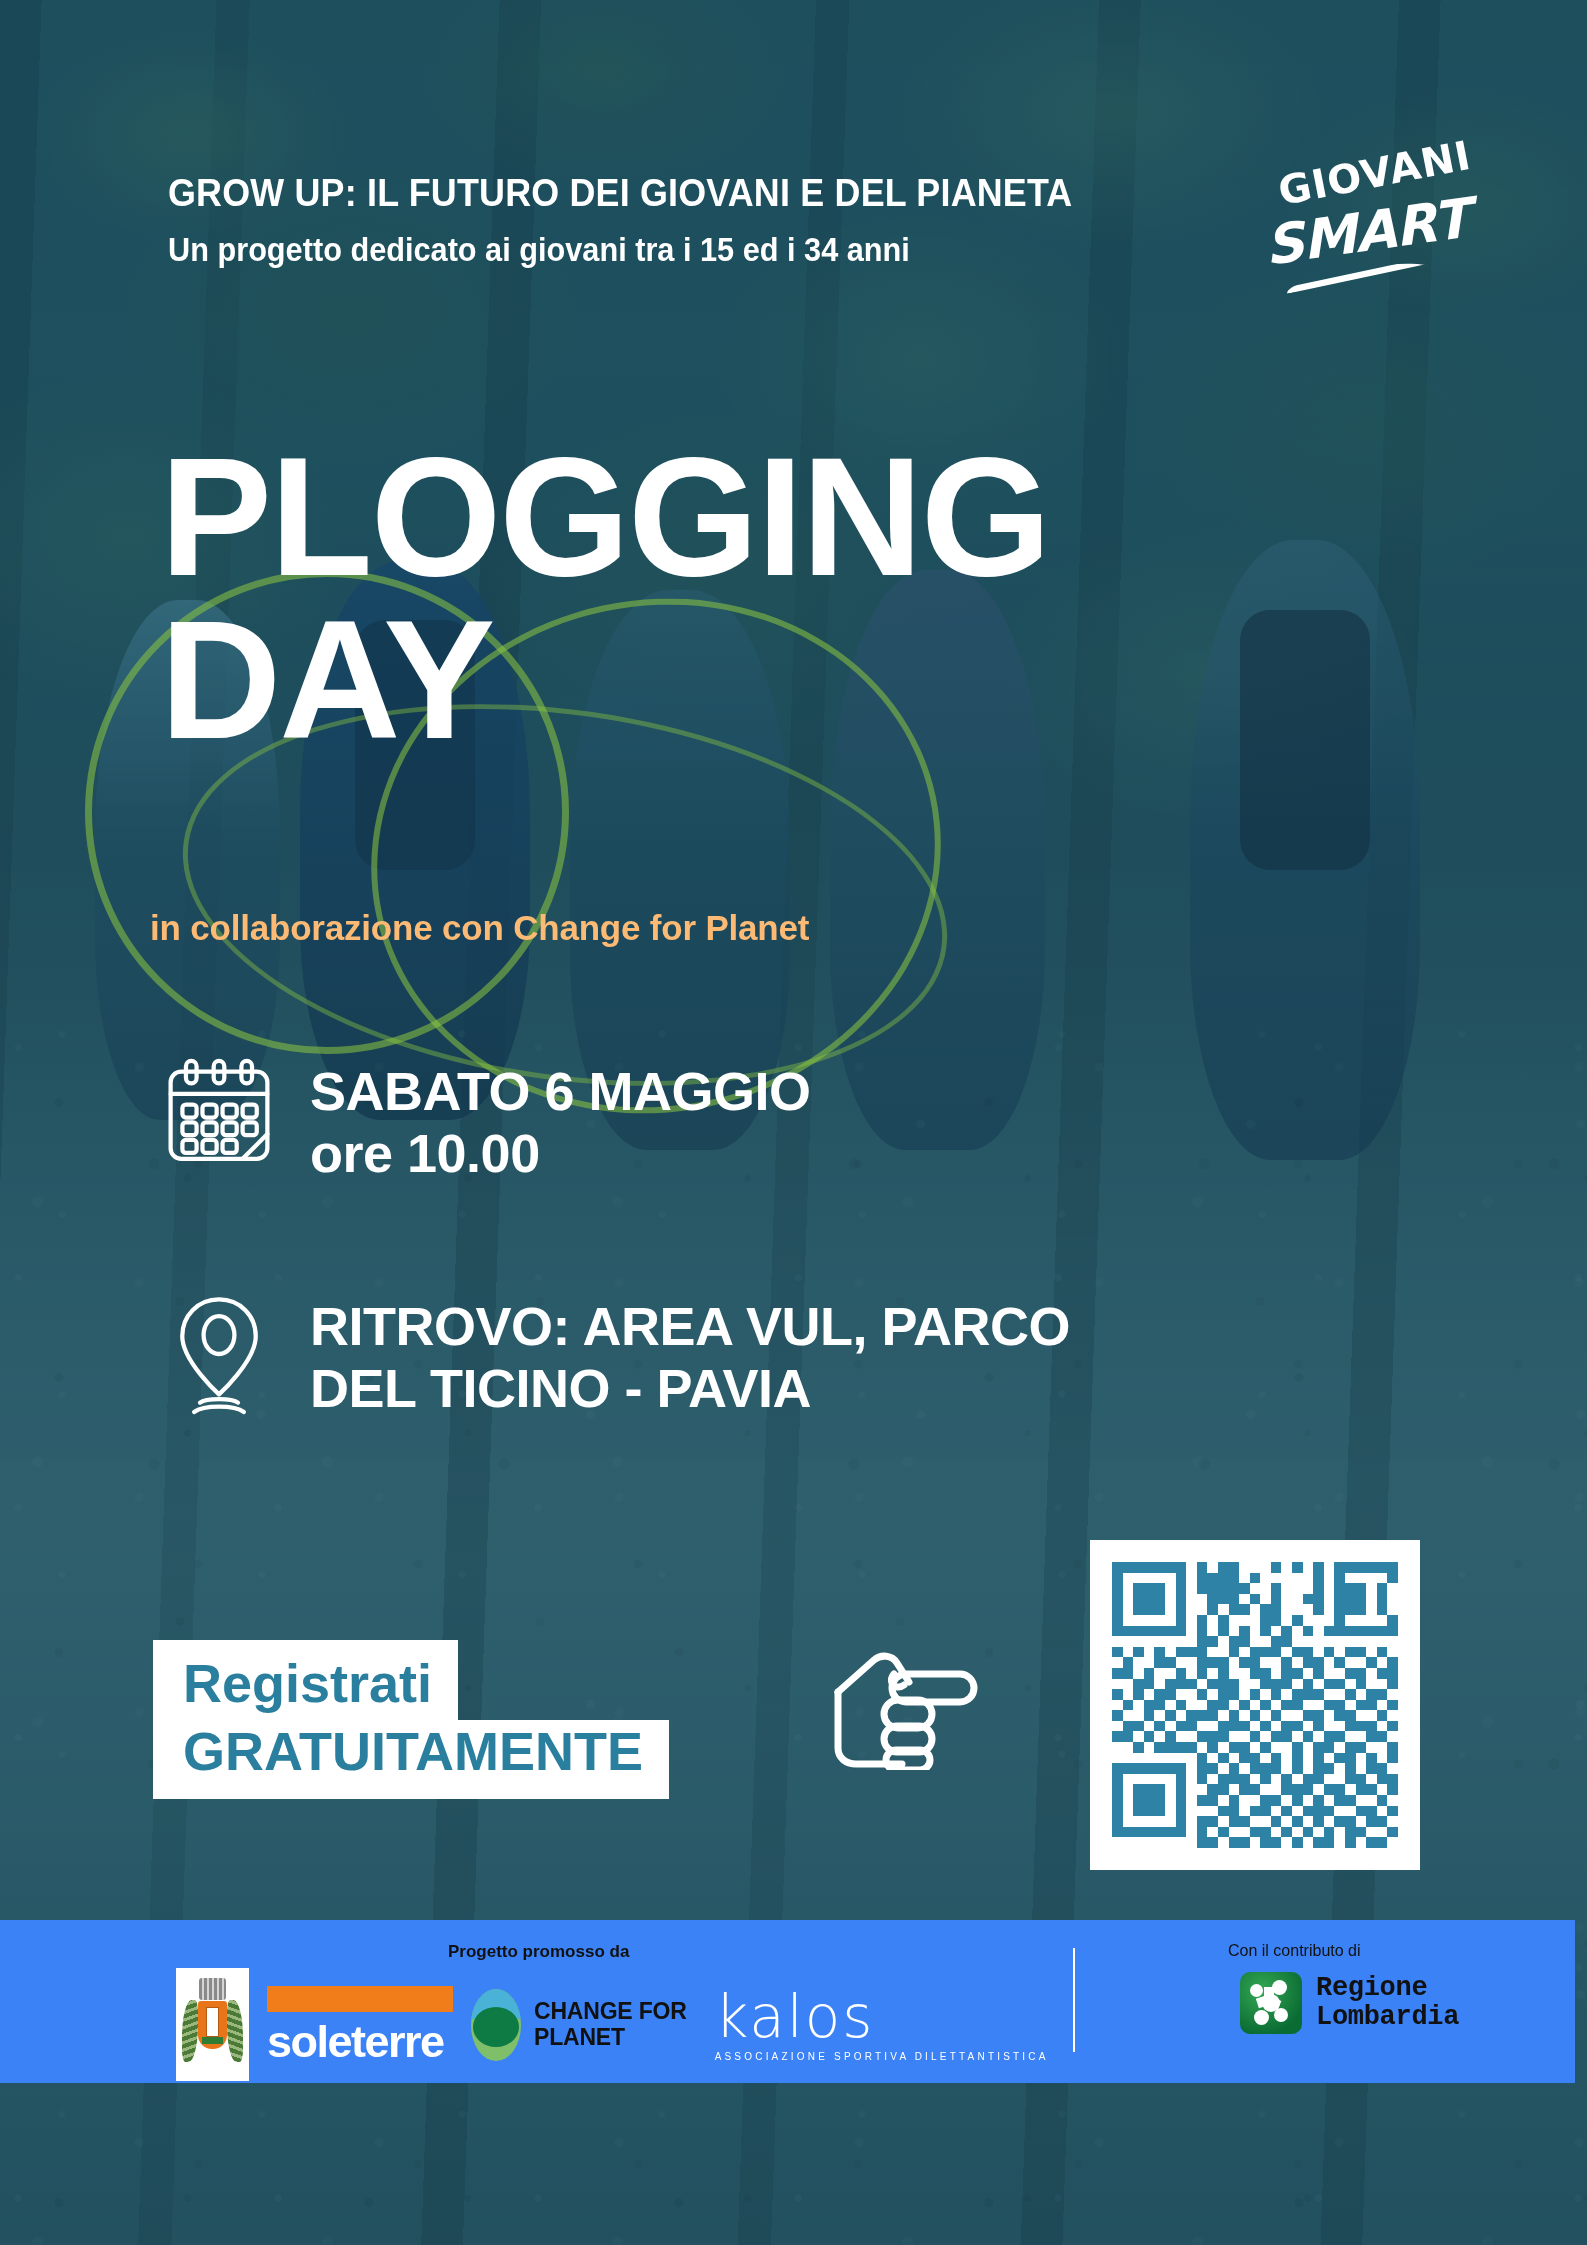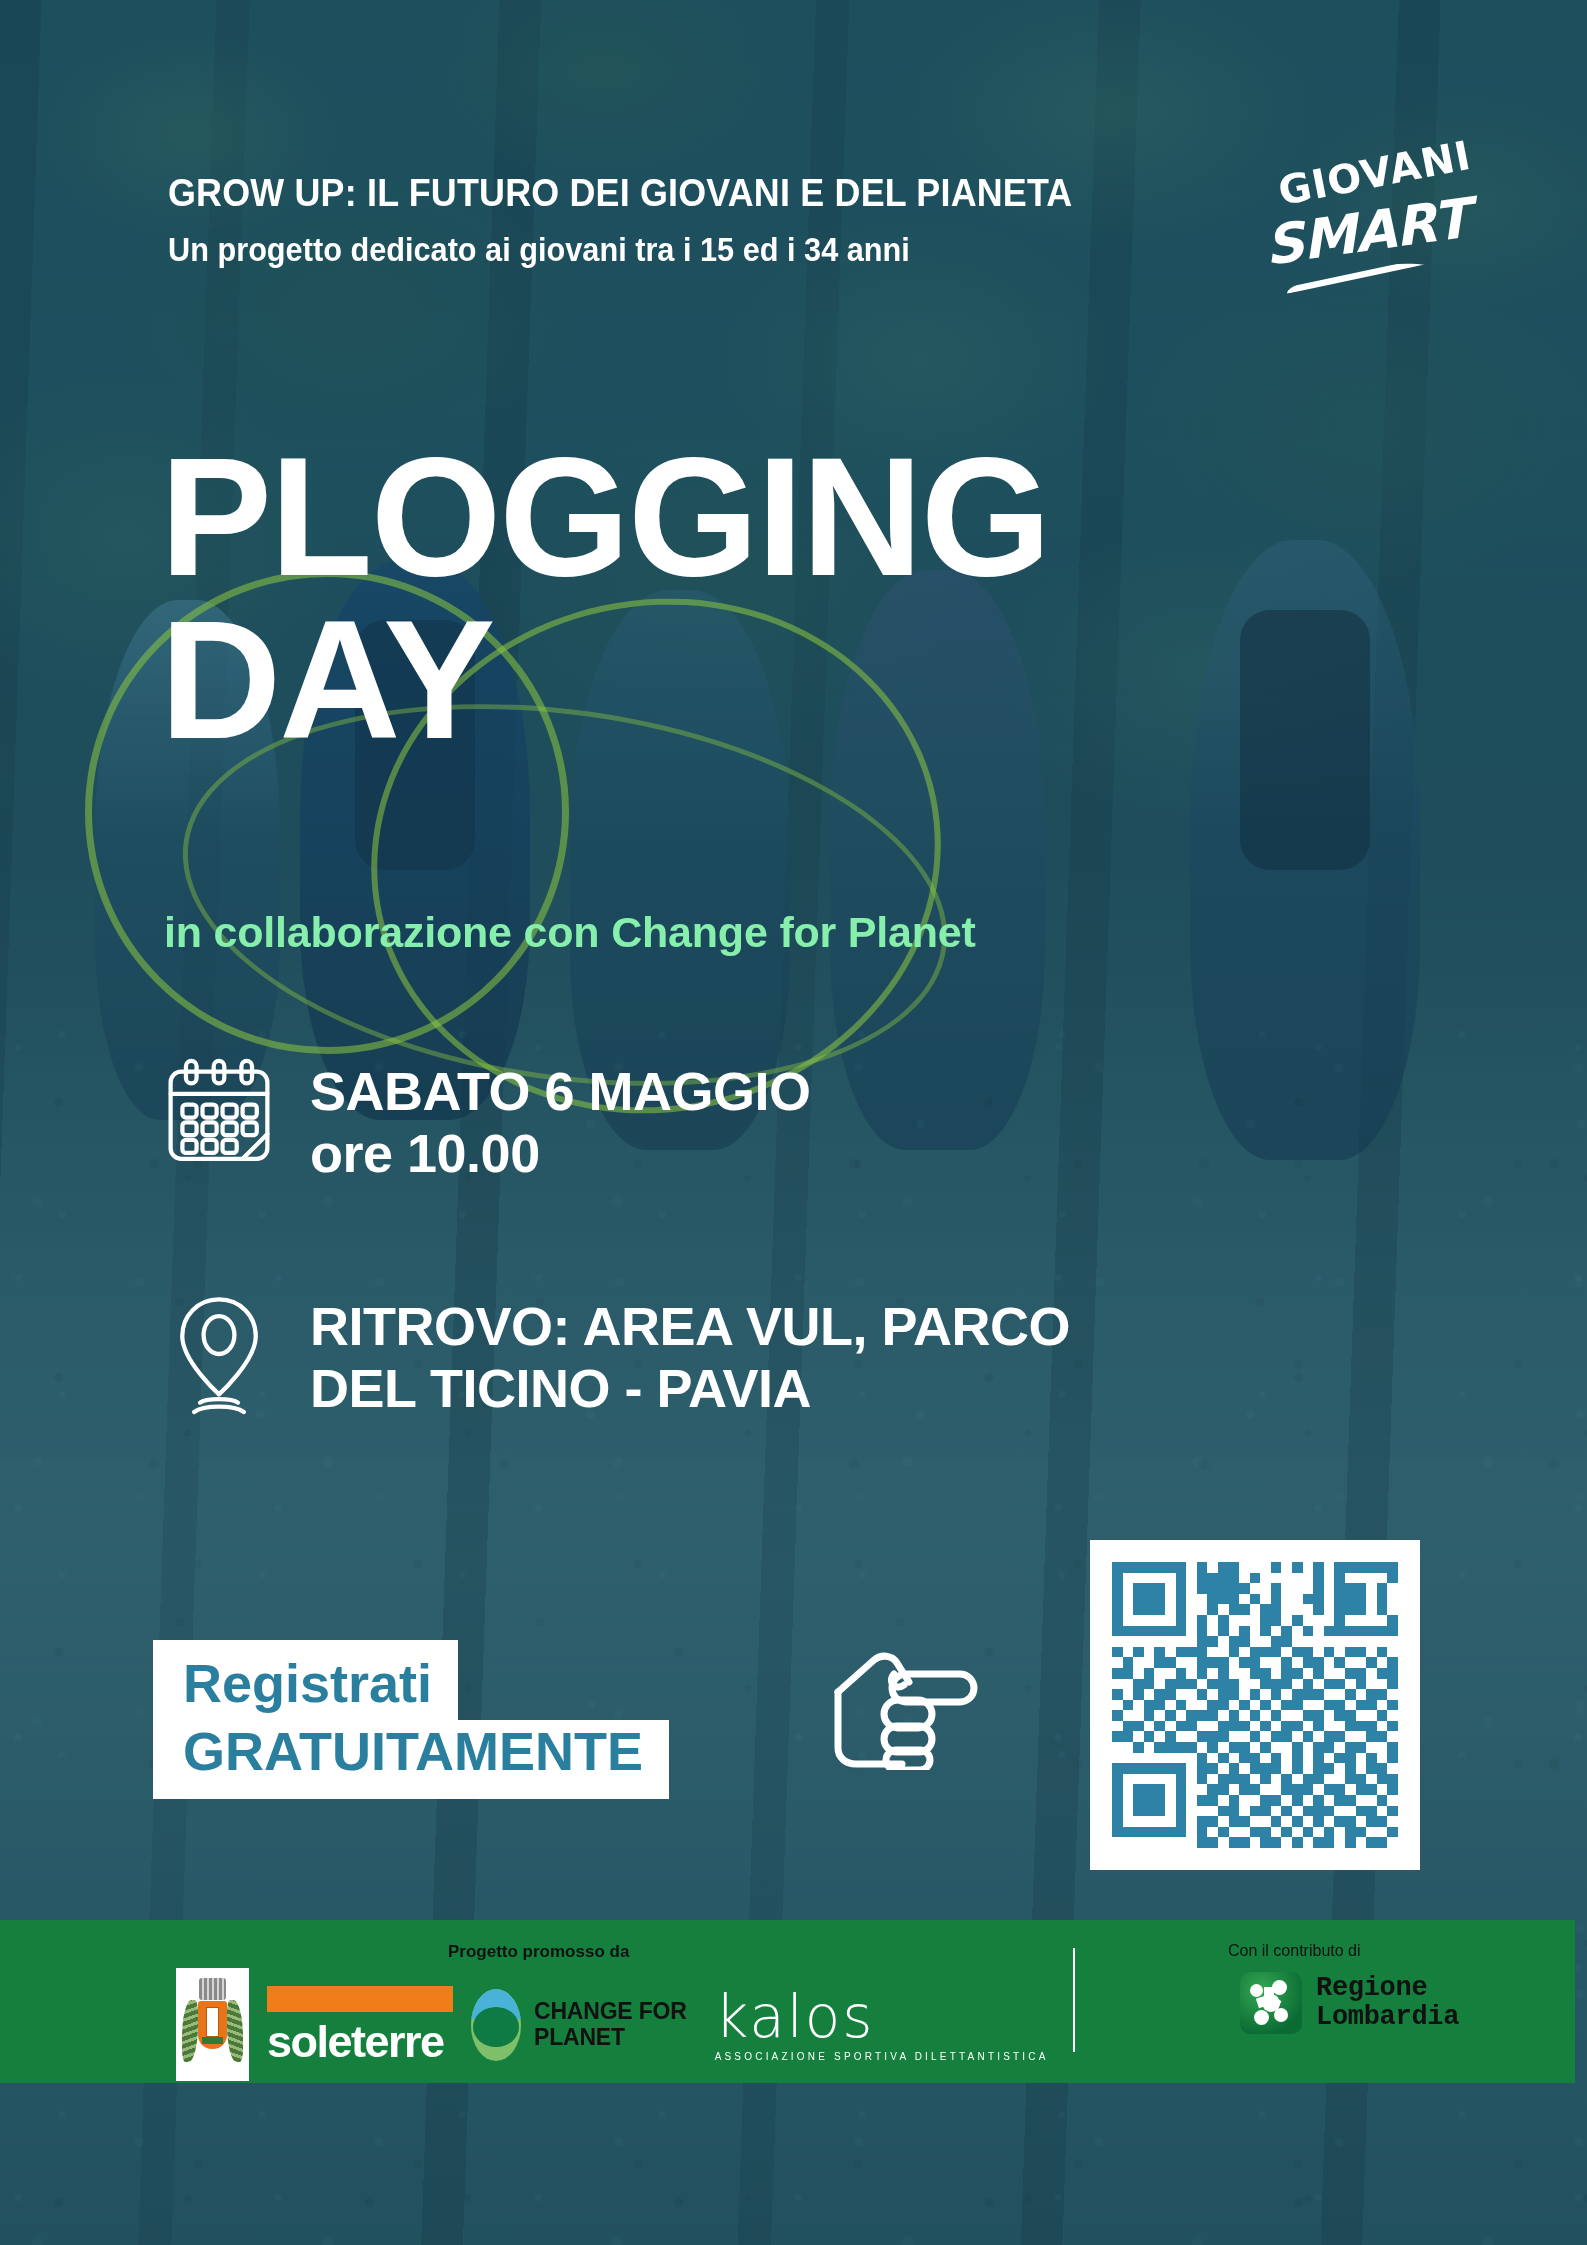--- a/index.html
+++ b/index.html
@@ -186,24 +186,24 @@
     font-weight: 700;
     line-height: .92;
     letter-spacing: -2px;
     margin: 0;
     text-transform: uppercase;
   }
   .main-title .l2 { display: block; margin-top: 8px; }
 
   .collab {
     position: absolute;
-    left: 164px; top: 908px;
+    left: 150px; top: 908px;
     margin: 0;
-    color: #86efac;
-    font-size: 43px;
+    color: #fdba74;
+    font-size: 35px;
     font-weight: 700;
     letter-spacing: -.2px;
   }
 
   
   .info-row { position: absolute; display: flex; align-items: flex-start; }
   .info-date { left: 160px; top: 1055px; }
   .info-place { left: 160px; top: 1290px; }
   .info-icon { width: 150px; flex: 0 0 150px; }
   .info-text {
@@ -265,21 +265,21 @@
   }
   .qr i { display: block; }
   .qr i.on { background: #2d82a6; }
 
   
   .footer {
     position: absolute;
     left: 0; right: 12px;
     top: 1920px;
     height: 163px;
-    background: #15803d;
+    background: #3b82f6;
   }
   .footer-inner {
     position: relative;
     height: 100%;
   }
   .f-cap {
     position: absolute;
     color: #111;
     font-size: 17px;
     font-weight: 700;

